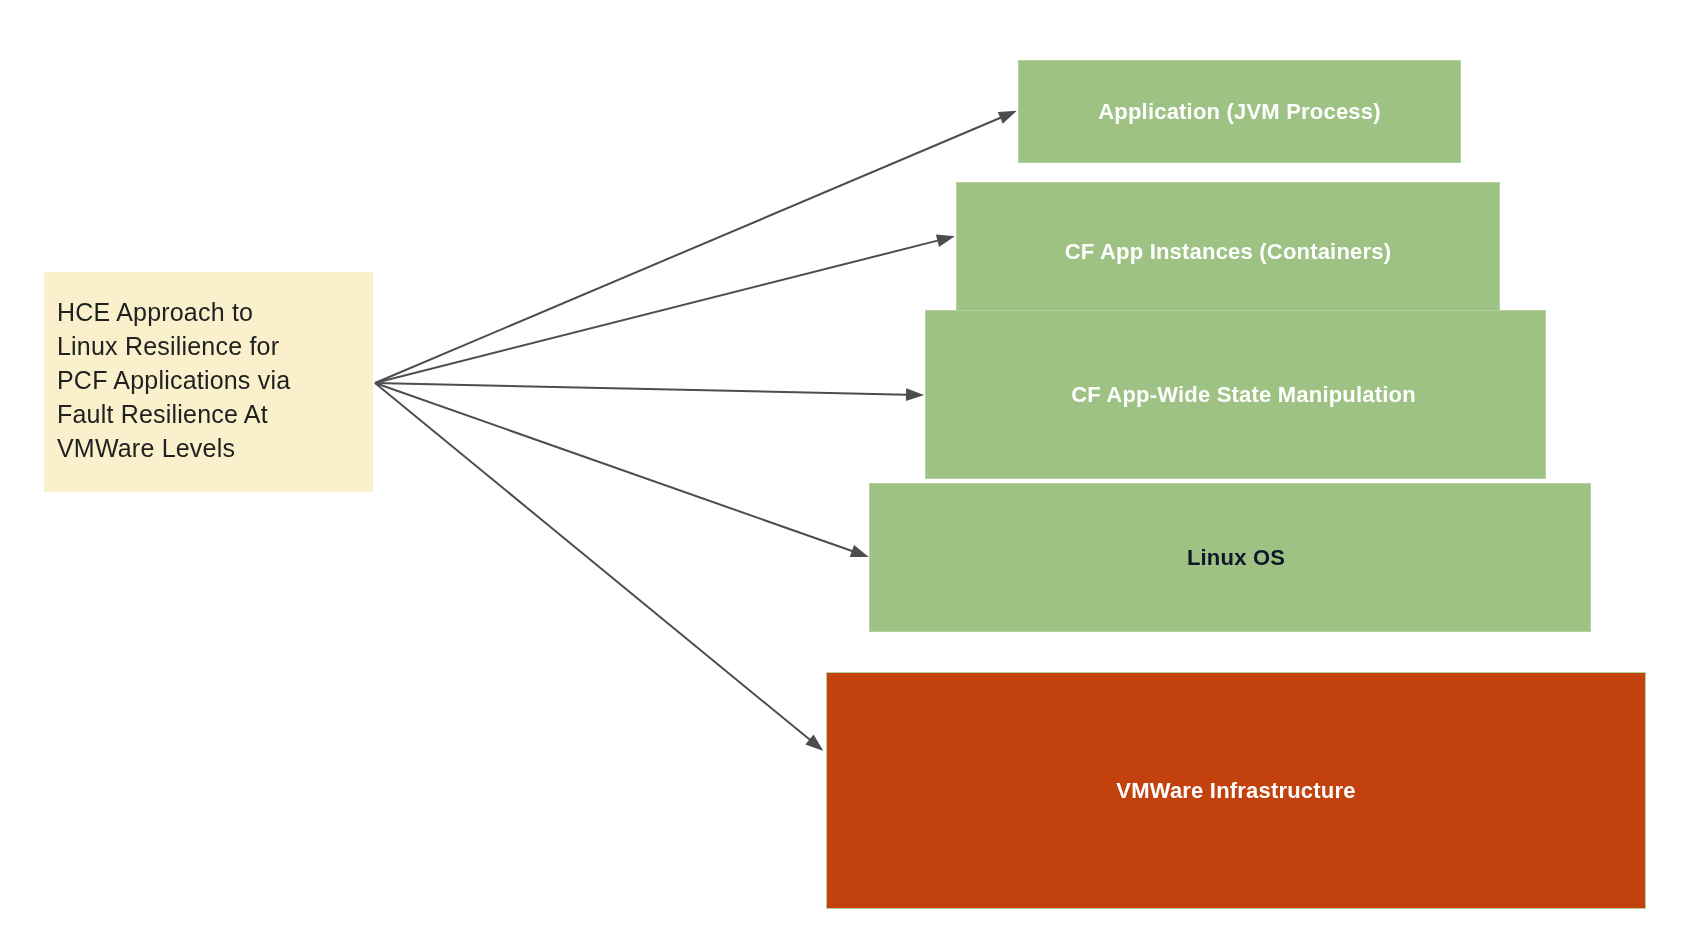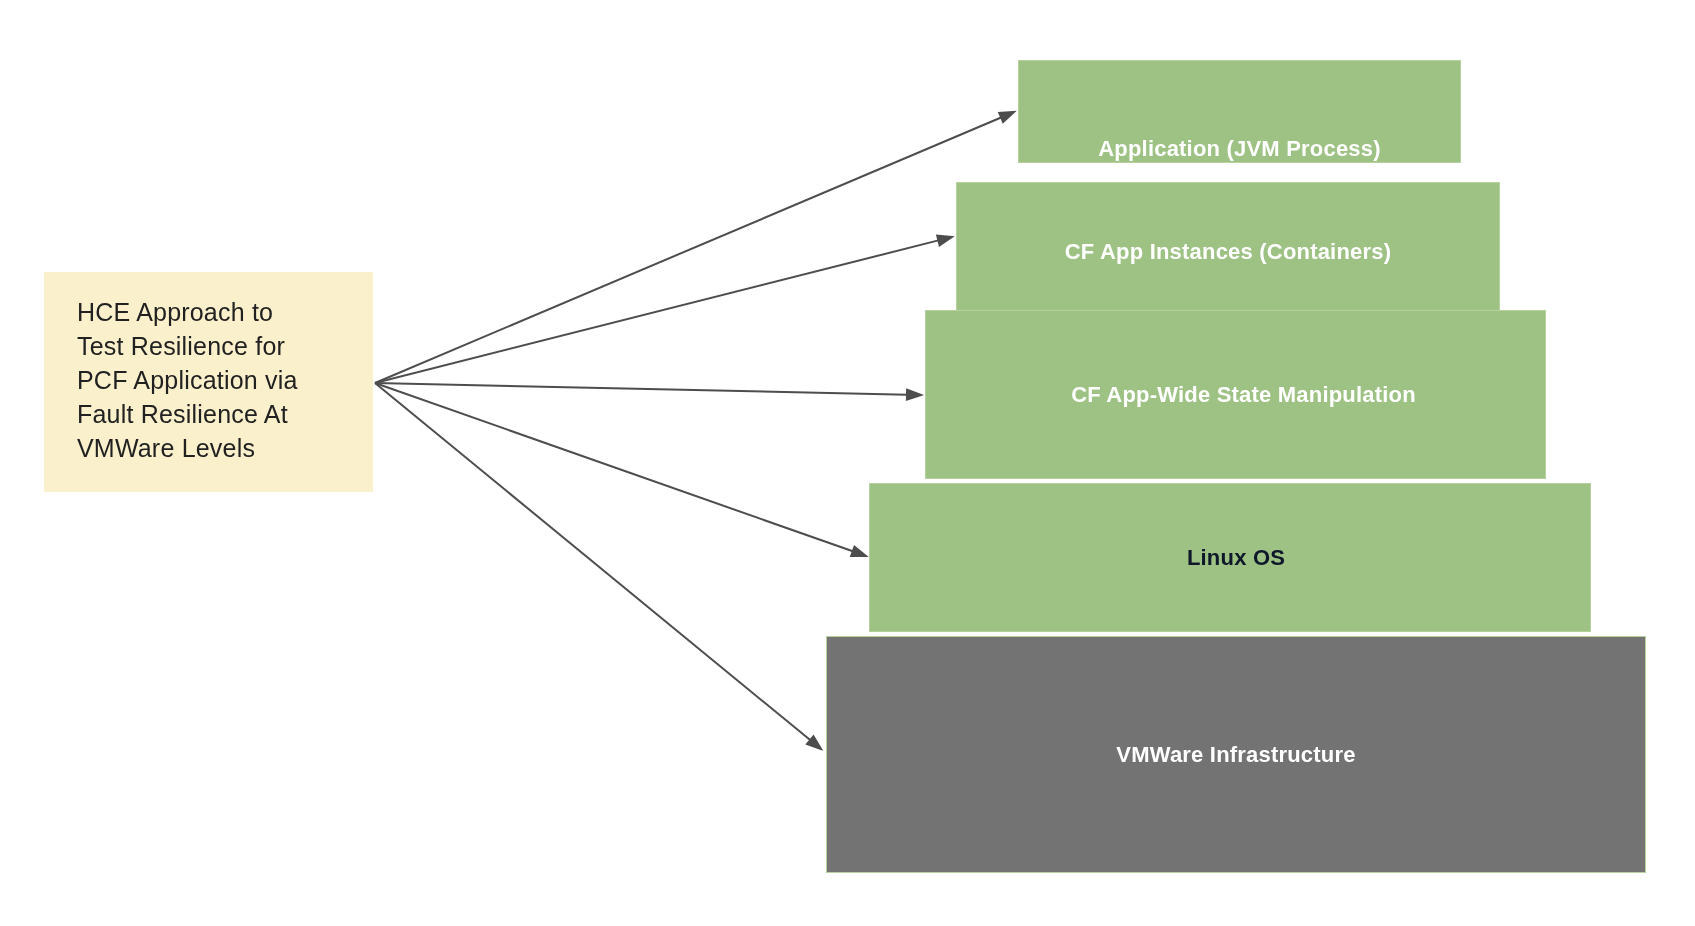--- a/index.html
+++ b/index.html
@@ -23,21 +23,21 @@
     height: 926px;
     pointer-events: none;
   }
   .source {
     position: absolute;
     left: 44px;
     top: 272px;
     width: 329px;
     height: 220px;
     box-sizing: border-box;
-    padding: 23px 10px 0 33px;
+    padding: 23px 10px 0 13px;
   }
   .source .line {
     font-size: 25px;
     line-height: 34px;
     letter-spacing: 0.2px;
     white-space: nowrap;
   }
   .level {
     position: absolute;
     box-sizing: border-box;
@@ -78,39 +78,39 @@
       <line x1="375" y1="383" x2="852.8" y2="551.3"></line>
       <polygon points="866,556 851.1,556.1 854.5,546.6"></polygon>
 
       <line x1="375" y1="383" x2="810.2" y2="740.1"></line>
       <polygon points="821,749 807,744 813.4,736.2"></polygon>
     </g>
   </svg>
 
   <div class="source" style="background-color: rgb(250, 240, 204); color: rgb(33, 33, 33);">
     <div class="line">HCE Approach to</div>
-    <div class="line">Test Resilience for</div>
-    <div class="line">PCF Application via</div>
+    <div class="line">Linux Resilience for</div>
+    <div class="line">PCF Applications via</div>
     <div class="line">Fault Resilience At</div>
     <div class="line">VMWare Levels</div>
   </div>
 
-  <div class="level lv1" style="background-color: rgb(157, 194, 132); border-color: rgb(183, 209, 158); align-items: flex-end;">
+  <div class="level lv1" style="background-color: rgb(157, 194, 132); border-color: rgb(183, 209, 158);">
     <span style="color: rgb(255, 255, 255);">Application (JVM Process)</span>
   </div>
 
   <div class="level lv2" style="background-color: rgb(157, 194, 132); border-color: rgb(183, 209, 158);">
     <span style="color: rgb(255, 255, 255);">CF App Instances (Containers)</span>
   </div>
 
   <div class="level lv3" style="background-color: rgb(157, 194, 132); border-color: rgb(183, 209, 158); padding-left: 16px;">
     <span style="color: rgb(255, 255, 255);">CF App-Wide State Manipulation</span>
   </div>
 
   <div class="level lv4" style="background-color: rgb(157, 194, 132); border-color: rgb(183, 209, 158);">
     <span style="color: #0f172a; margin-left: 12px;">Linux OS</span>
   </div>
 
-  <div class="level lv5" style="background-color: #737373; border-color: rgb(183, 209, 158);">
+  <div class="level lv5" style="background-color: #c2410c; border-color: rgb(183, 209, 158); margin-top: 36px;">
     <span style="color: rgb(255, 255, 255);">VMWare Infrastructure</span>
   </div>
 
 </div>
 
 </body></html>

